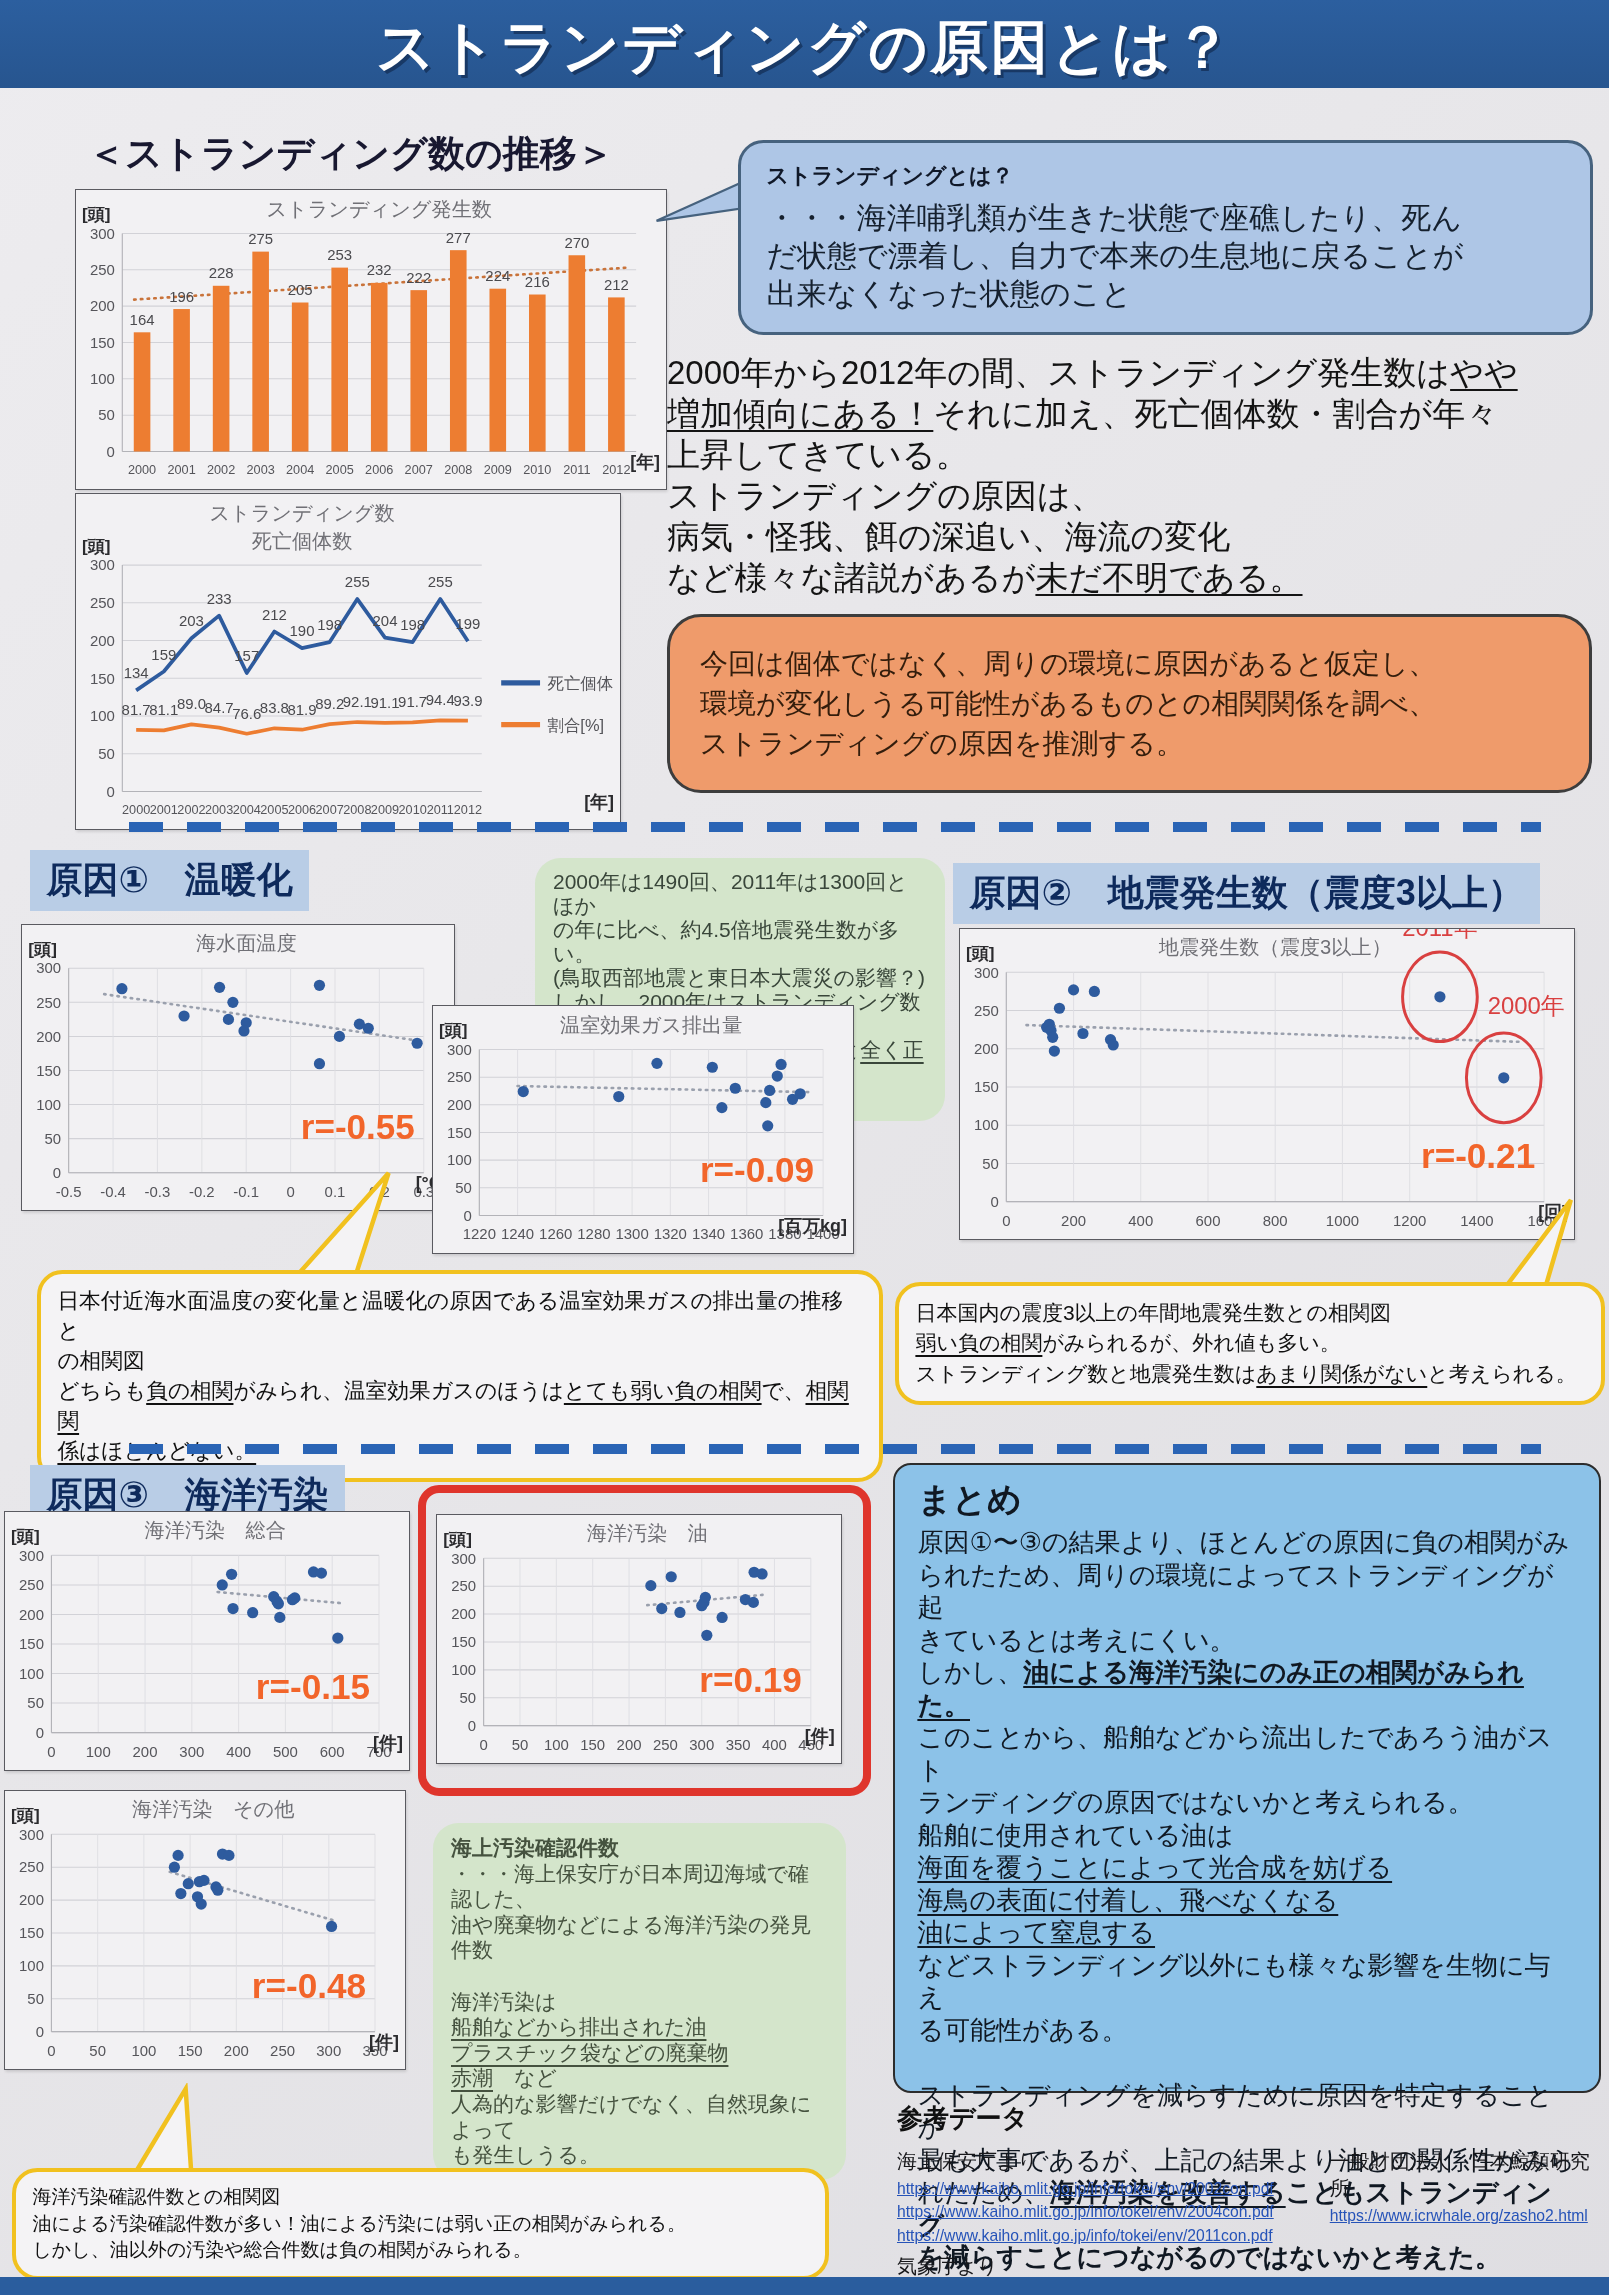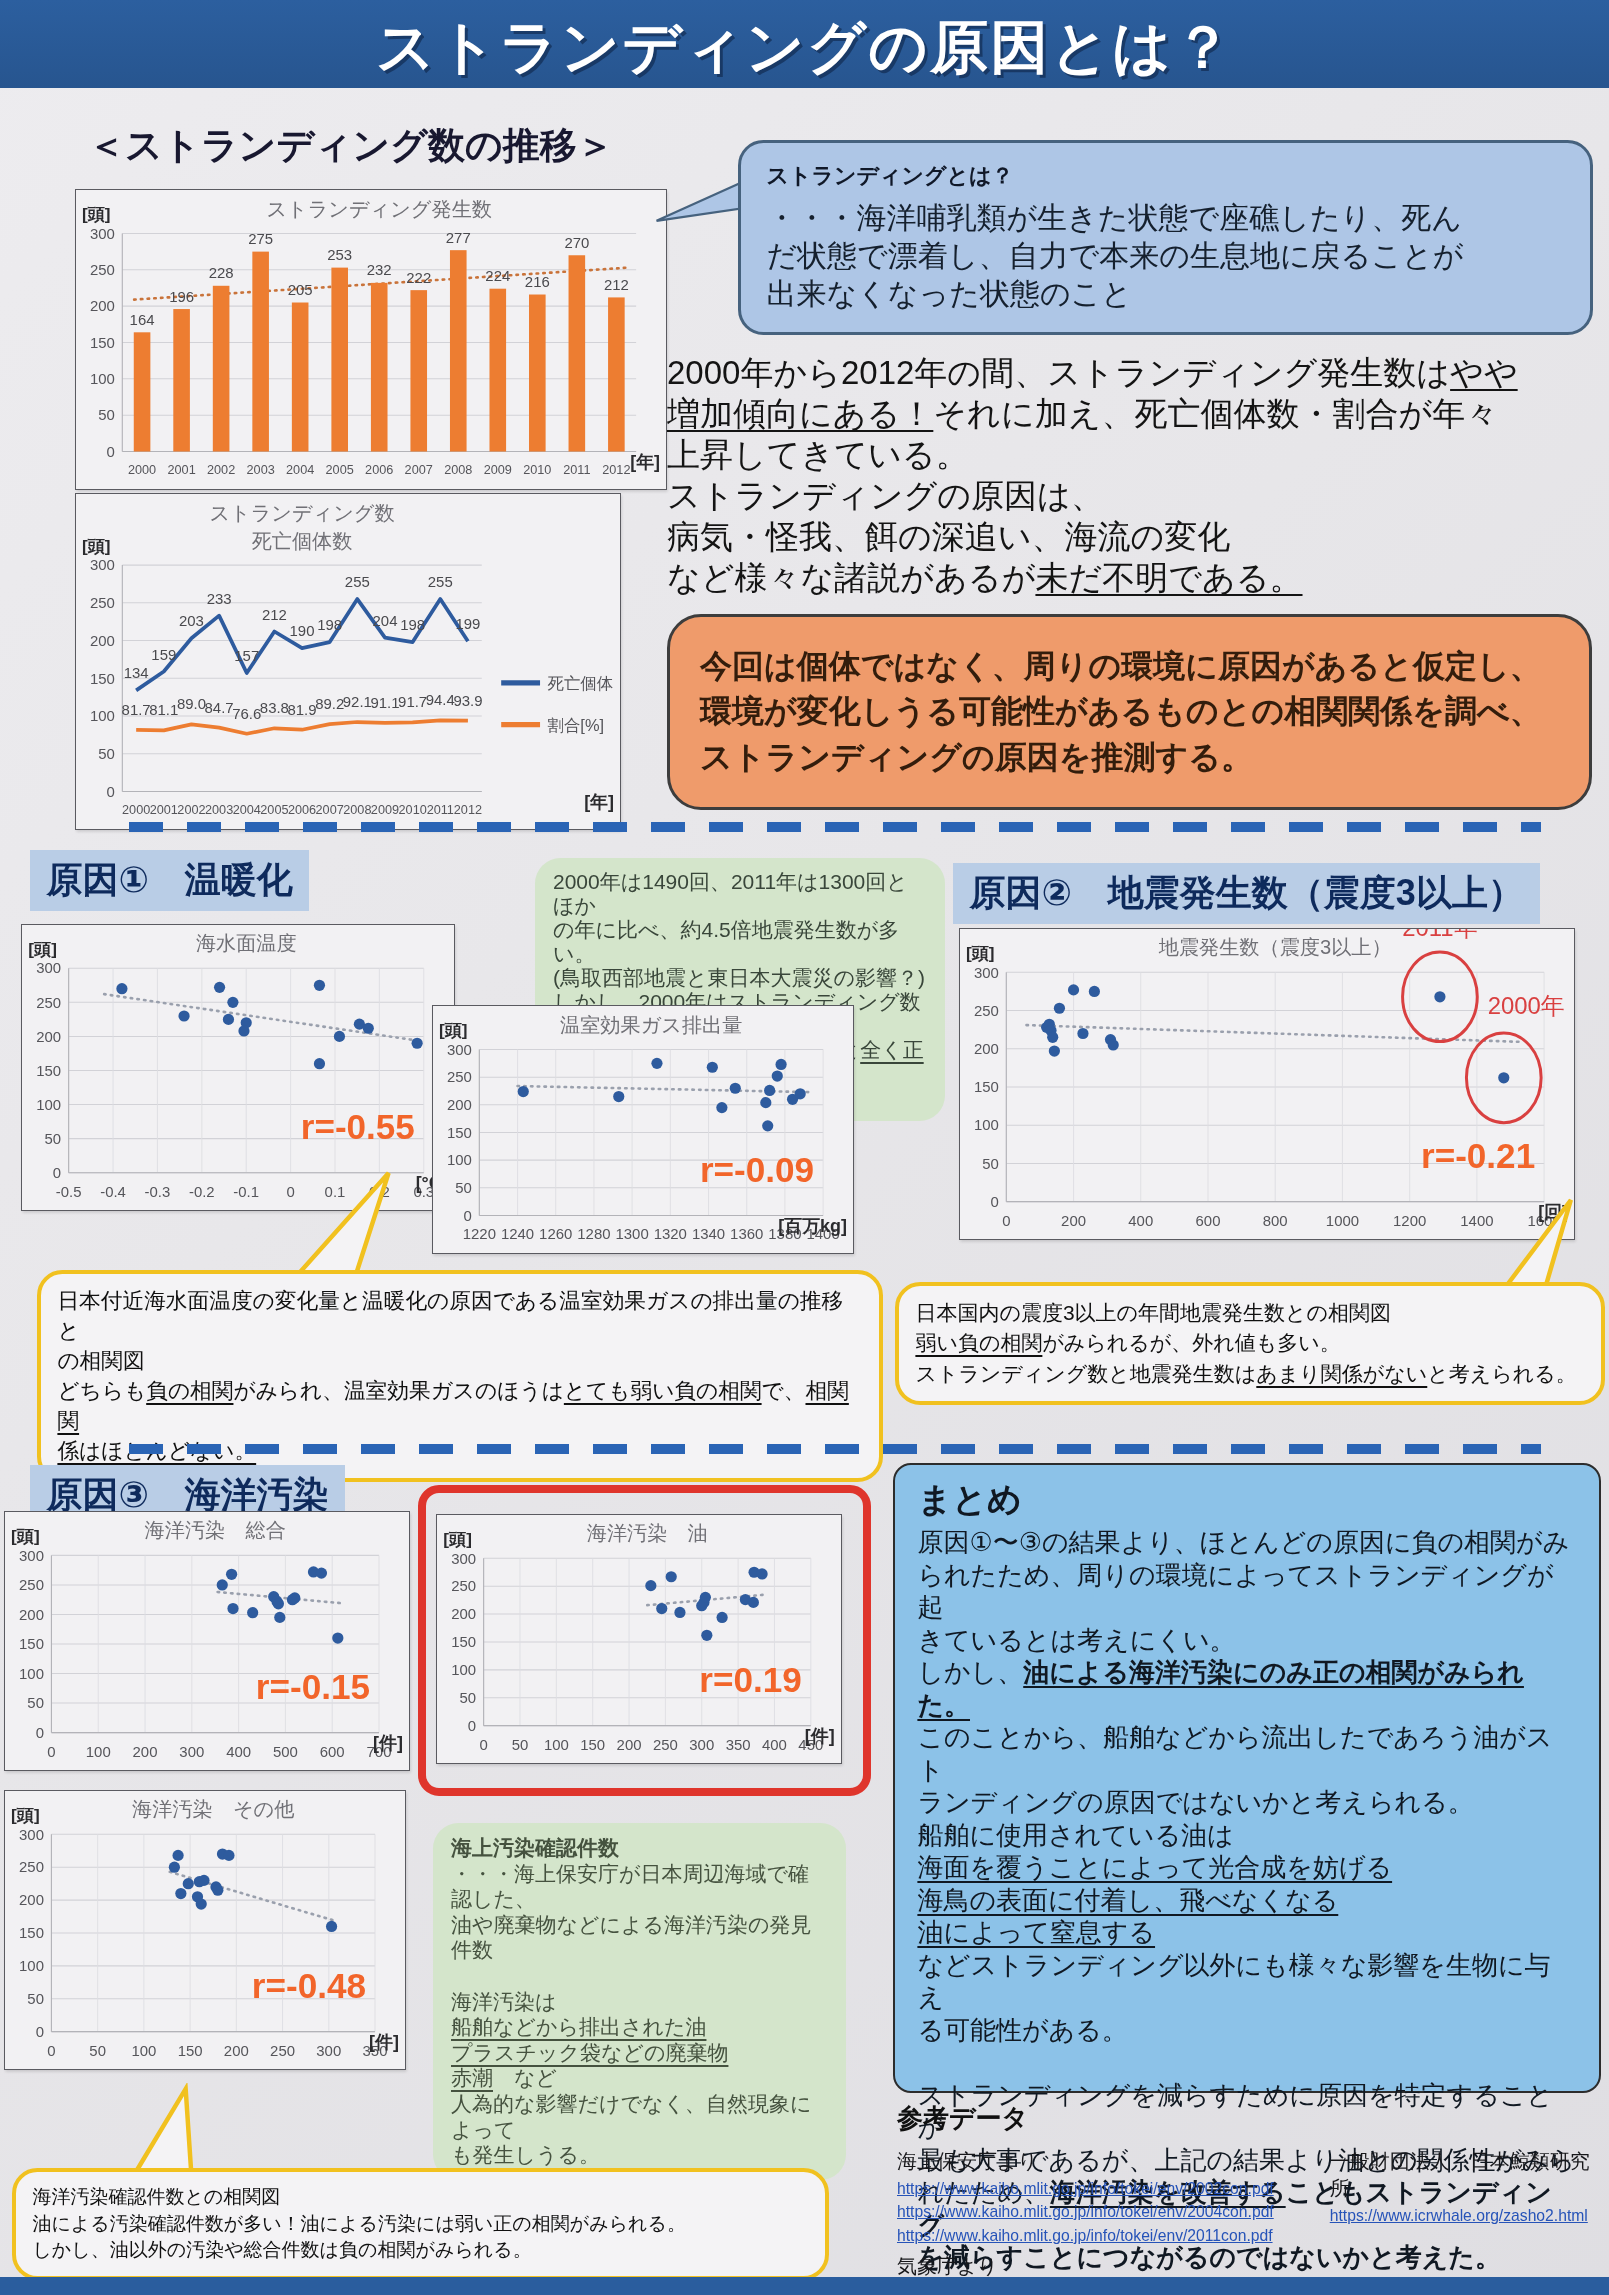--- a/index.html
+++ b/index.html
@@ -12,21 +12,21 @@
     letter-spacing:2.2px;padding-top:9px;text-shadow:3px 3px 0 rgba(8,25,55,.5);}
   .sec-title{font-size:37px;font-weight:bold;color:#181830;}
   .chart-box{background:#f2f1f3;border:1.5px solid #5a5a60;box-shadow:0.7px 1.5px 3px rgba(0,0,0,.15);}
   .chart-box svg{display:block;width:100%;height:100%;}
   svg text{font-family:"Liberation Sans","DejaVu Sans",sans-serif;}
   .bubble{background:#aec6e6;border:3px solid #46627e;border-radius:25.4px;padding:18px 25.4px;}
   .bubble-title{font-size:22px;font-weight:bold;color:#101828;margin-bottom:7.5px;}
   .bubble-body{font-size:30px;line-height:1.28;color:#15202e;}
   .intro{font-size:33px;line-height:1.24;color:#141414;}
   .orange-box{background:#ef9b6b;border:3px solid #3d3d3d;border-radius:34px;padding:27px 30px;
-    font-size:32px;line-height:1.42;font-weight:bold;color:#331d0c;}
+    font-size:28px;line-height:1.42;font-weight:normal;color:#331d0c;}
   .dashes{height:9.7px;background:repeating-linear-gradient(90deg,#2a64b5 0 34px,transparent 34px 58px);}
   .cause-hdr{background:#b9cde6;color:#0e2a5c;font-weight:bold;font-size:36px;padding:6px 16.4px;}
   .gnote{background:#d4e5cb;border-radius:25.4px;padding:12px 18px;color:#39463a;}
   .gnote1{font-size:21px;line-height:1.14;}
   .gnote2{font-size:21px;line-height:1.22;color:#45523f;}
   .callout{background:#f4f3f5;border:4.5px solid #f1c11f;border-radius:25.4px;padding:12px 16.4px;color:#101010;}
   .co1{font-size:21.7px;line-height:1.38;}
   .co2{font-size:21px;line-height:1.45;}
   .co3{font-size:19px;line-height:1.4;}
   .redframe{border:8.2px solid #df352c;border-radius:21px;}
@@ -43,21 +43,21 @@
 </style>
 </head>
 <body>
 
 <div id="poster">
 
   <div class="abs topbar">
     <div class="main-title">ストランディングの原因とは？</div>
   </div>
 
-  <div class="abs sec-title" style="left:88px;top:121px;">＜ストランディング数の推移＞</div>
+  <div class="abs sec-title" style="left:88px;top:129px;">＜ストランディング数の推移＞</div>
 
   <div class="abs chart-box" style="left:75px;top:189px;width:590px;height:299px;">
     <svg viewBox="0 0 790 400">
         <line x1="62" y1="350" x2="750" y2="350" stroke="#d2d2d7" stroke-width="1.4"></line>
         <text x="52" y="357" text-anchor="end" font-size="20" fill="#55555a">0</text>
         <line x1="62" y1="301.3333333333333" x2="750" y2="301.3333333333333" stroke="#d2d2d7" stroke-width="1.4"></line>
         <text x="52" y="308.3333333333333" text-anchor="end" font-size="20" fill="#55555a">50</text>
         <line x1="62" y1="252.66666666666669" x2="750" y2="252.66666666666669" stroke="#d2d2d7" stroke-width="1.4"></line>
         <text x="52" y="259.6666666666667" text-anchor="end" font-size="20" fill="#55555a">100</text>
         <line x1="62" y1="204" x2="750" y2="204" stroke="#d2d2d7" stroke-width="1.4"></line>

